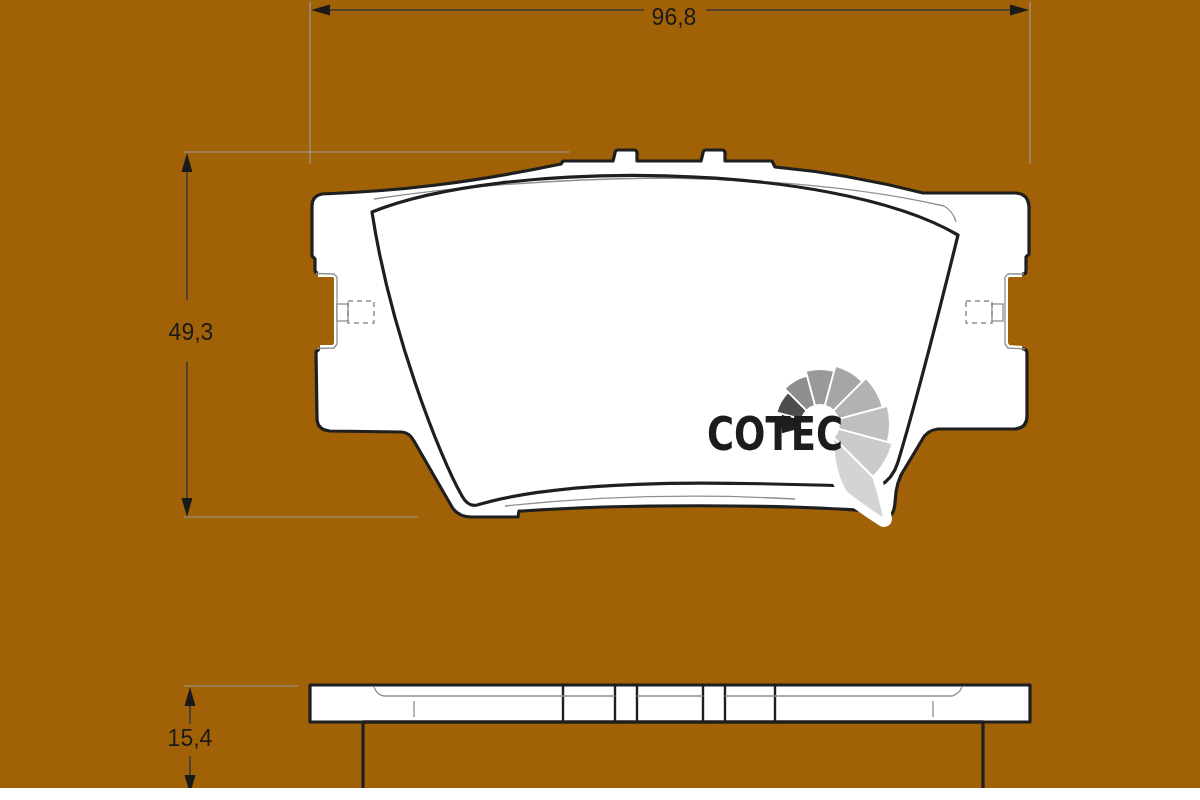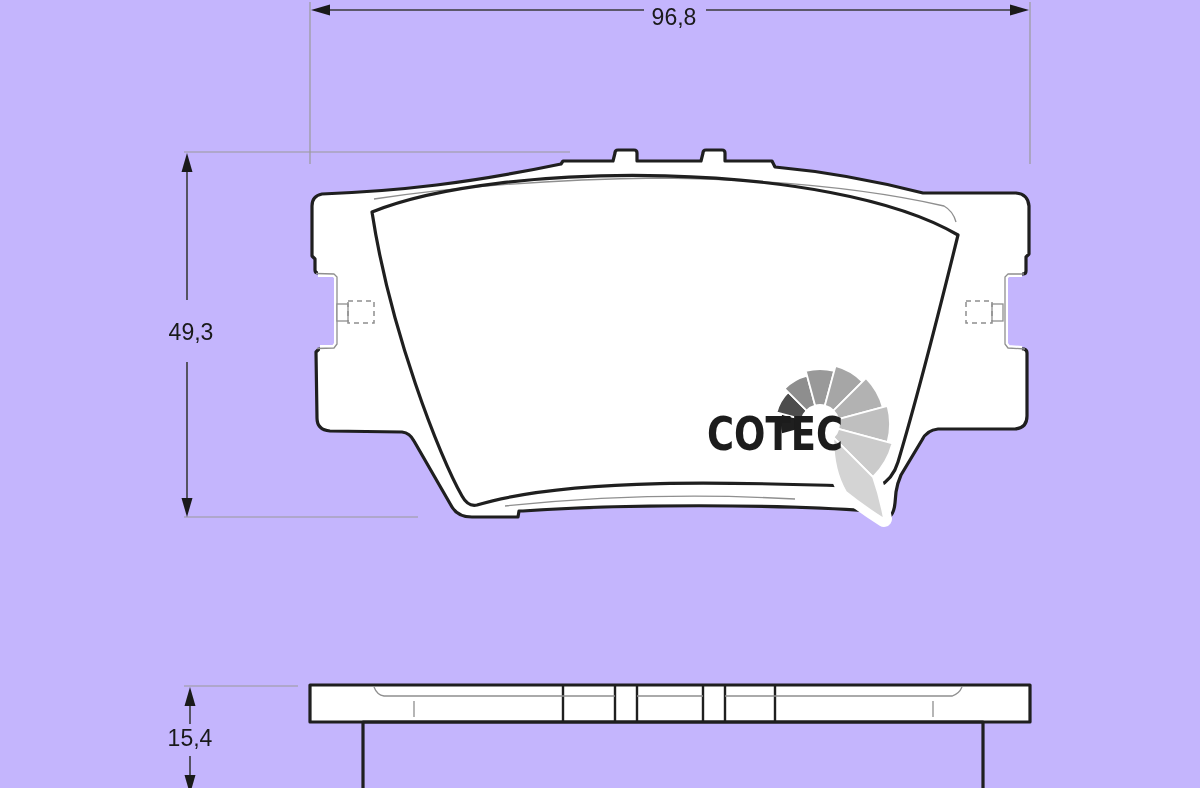--- a/index.html
+++ b/index.html
@@ -1,16 +1,16 @@
 <!DOCTYPE html>
 <html><head>
 <meta charset="utf-8">
 <style>
   html,body { margin:0; padding:0; background:#ffffff; }
-  .stage { width:1200px; height:788px; position:relative; background:#c4b5fd; overflow:hidden; }
+  .stage { width:1200px; height:788px; position:relative; background:#a16207; overflow:hidden; }
 
   
   .outline       { stroke:#1f1f1f; stroke-width:3.2; fill:none; stroke-linejoin:round; stroke-linecap:round; }
   .outline-med   { stroke:#1f1f1f; stroke-width:2.4; fill:none; stroke-linejoin:round; stroke-linecap:butt; }
   .silhouette    { fill:#ffffff; }
   .thin          { stroke:#8f8f8f; stroke-width:1.3; fill:none; stroke-linejoin:round; }
   .thin-dash     { stroke:#8f8f8f; stroke-width:1.5; fill:none; stroke-dasharray:5 4; }
   .recess-mask   { stroke:#ffffff; stroke-width:6; fill:none; stroke-linejoin:round; }
   .ear-tab       { fill:#ffffff; stroke:#8f8f8f; stroke-width:1.3; }
 

